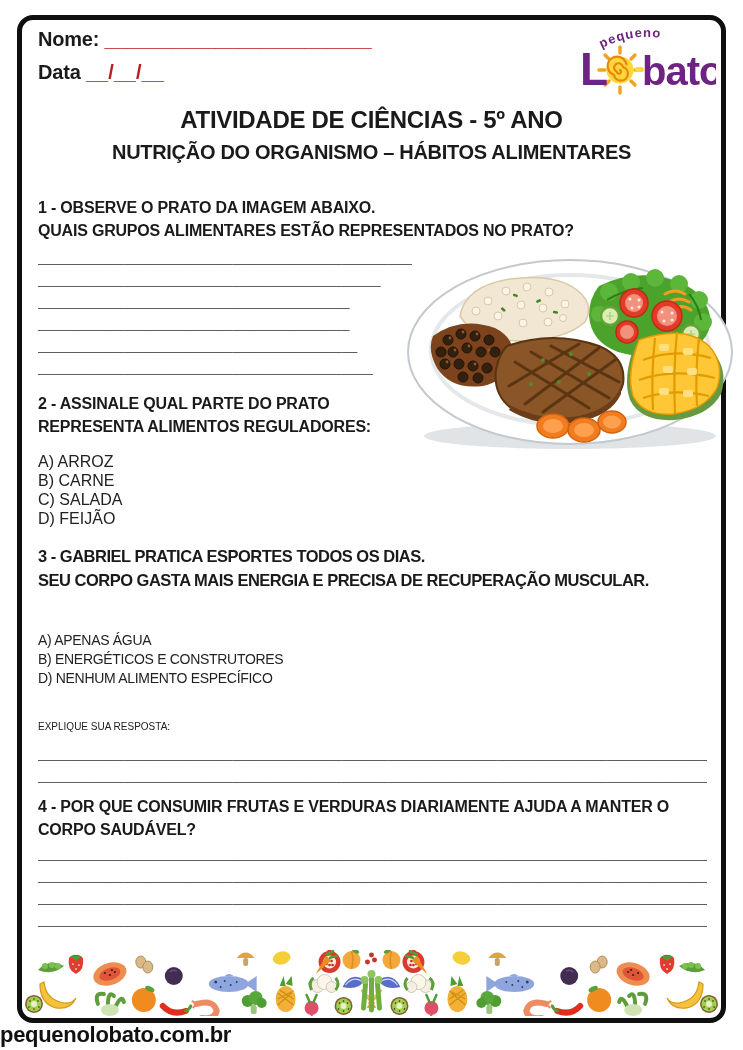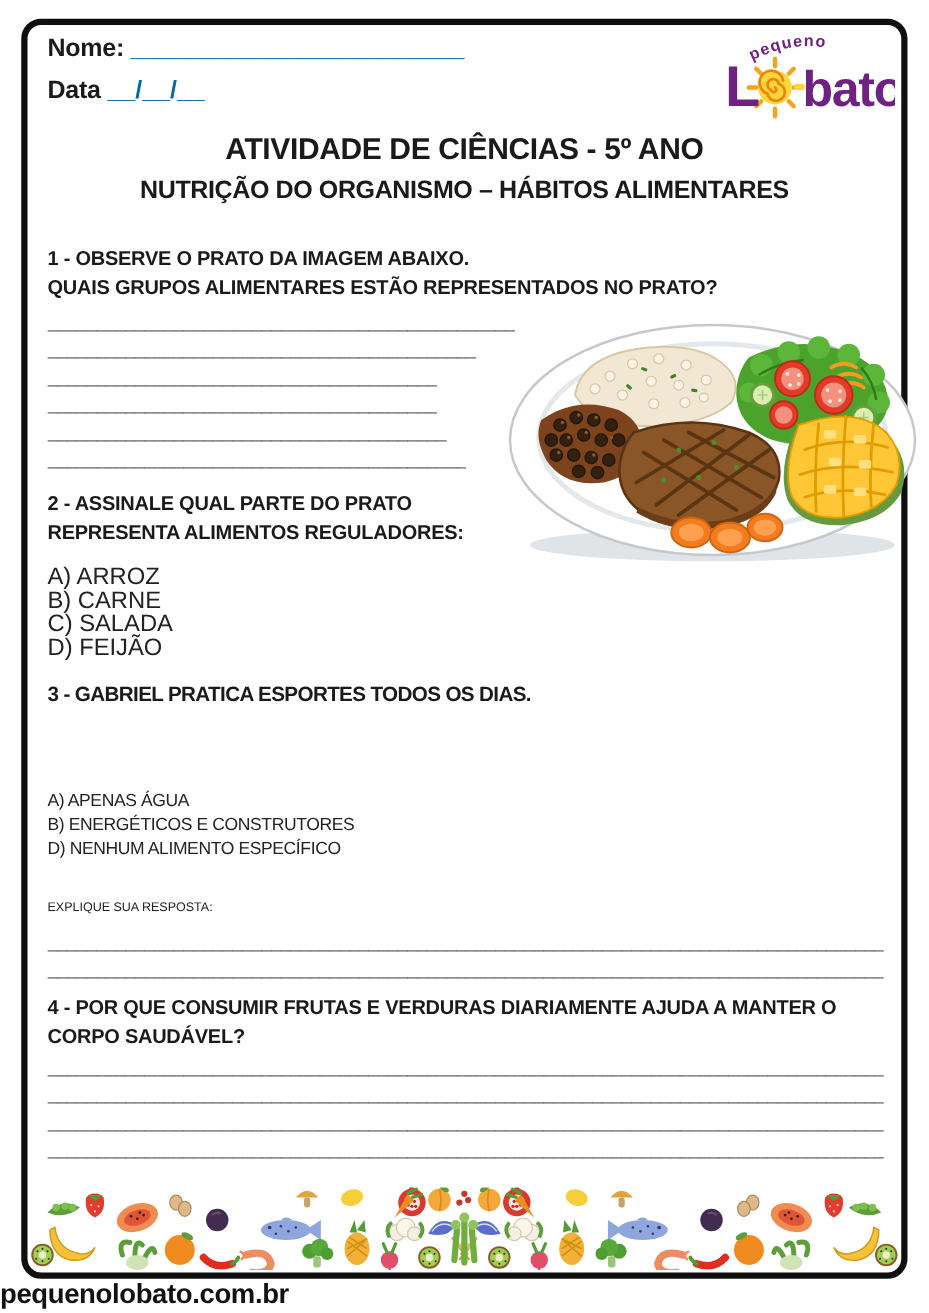--- a/index.html
+++ b/index.html
@@ -2,27 +2,27 @@
 <html><head>
 <meta charset="utf-8">
 <style>
   html,body{margin:0;padding:0;background:#fff;}
   .canvas{position:relative;width:743px;height:1050px;background:#fff;overflow:hidden;
           font-family:"Liberation Sans",sans-serif;color:#1a1a1a;}
   .frame{position:absolute;left:17px;top:15px;width:699px;height:998px;
          border:5px solid #0f0f0f;border-radius:16px;background:#fff;}
   .abs{position:absolute;}
   .hdr-label{font-weight:bold;font-size:20px;letter-spacing:-0.2px;white-space:nowrap;}
-  .uline{color:#0369a1;font-weight:bold;letter-spacing:0;}
+  .uline{color:#b91c1c;font-weight:bold;letter-spacing:0;}
   .title{left:0;right:0;text-align:center;font-weight:bold;letter-spacing:-0.3px;}
   .title-1{top:106px;font-size:24px;}
   .title-2{top:141px;font-size:20px;}
   .qhead{font-weight:bold;font-size:16px;line-height:23px;letter-spacing:-0.2px;white-space:nowrap;}
   .qhead.condensed{letter-spacing:-0.5px;font-size:16.5px;line-height:24px;}
-  .opts{font-size:19px;line-height:19px;white-space:nowrap;color:#222;}
+  .opts{font-size:16px;line-height:19px;white-space:nowrap;color:#222;}
   .opts.condensed{font-size:14px;letter-spacing:-0.3px;}
   .ans-lines div{font-size:14px;line-height:22px;color:#555;white-space:nowrap;overflow:hidden;height:22px;}
   .full-lines div{font-size:14px;line-height:22px;color:#555;white-space:nowrap;overflow:hidden;height:22px;width:669px;}
   .explain{font-size:10px;color:#222;white-space:nowrap;}
   .footer{left:0;right:0;top:1022px;text-align:left;font-weight:bold;font-size:22px;letter-spacing:-0.3px;color:#111;}
   svg text{font-family:"Liberation Sans",sans-serif;}
 </style>
 </head>
 <body>
 
@@ -242,20 +242,21 @@
   </div>
   <div class="abs opts" style="left:38px;top:452px;">
     <div>A) ARROZ</div>
     <div>B) CARNE</div>
     <div>C) SALADA</div>
     <div>D) FEIJÃO</div>
   </div>
 
   <div class="abs qhead condensed" style="left:38px;top:544px;">
     <div>3 - GABRIEL PRATICA ESPORTES TODOS OS DIAS.</div>
+    <div>SEU CORPO GASTA MAIS ENERGIA E PRECISA DE RECUPERAÇÃO MUSCULAR.</div>
   </div>
   <div class="abs opts condensed" style="left:38px;top:631px;">
     <div>A) APENAS ÁGUA</div>
     <div>B) ENERGÉTICOS E CONSTRUTORES</div>
     <div>D) NENHUM ALIMENTO ESPECÍFICO</div>
   </div>
   <div class="abs explain" style="left:38px;top:721px;">EXPLIQUE SUA RESPOSTA:</div>
   <div class="abs full-lines" style="left:38px;top:742px;">
     <div>______________________________________________________________________________________</div>
     <div>______________________________________________________________________________________</div>

